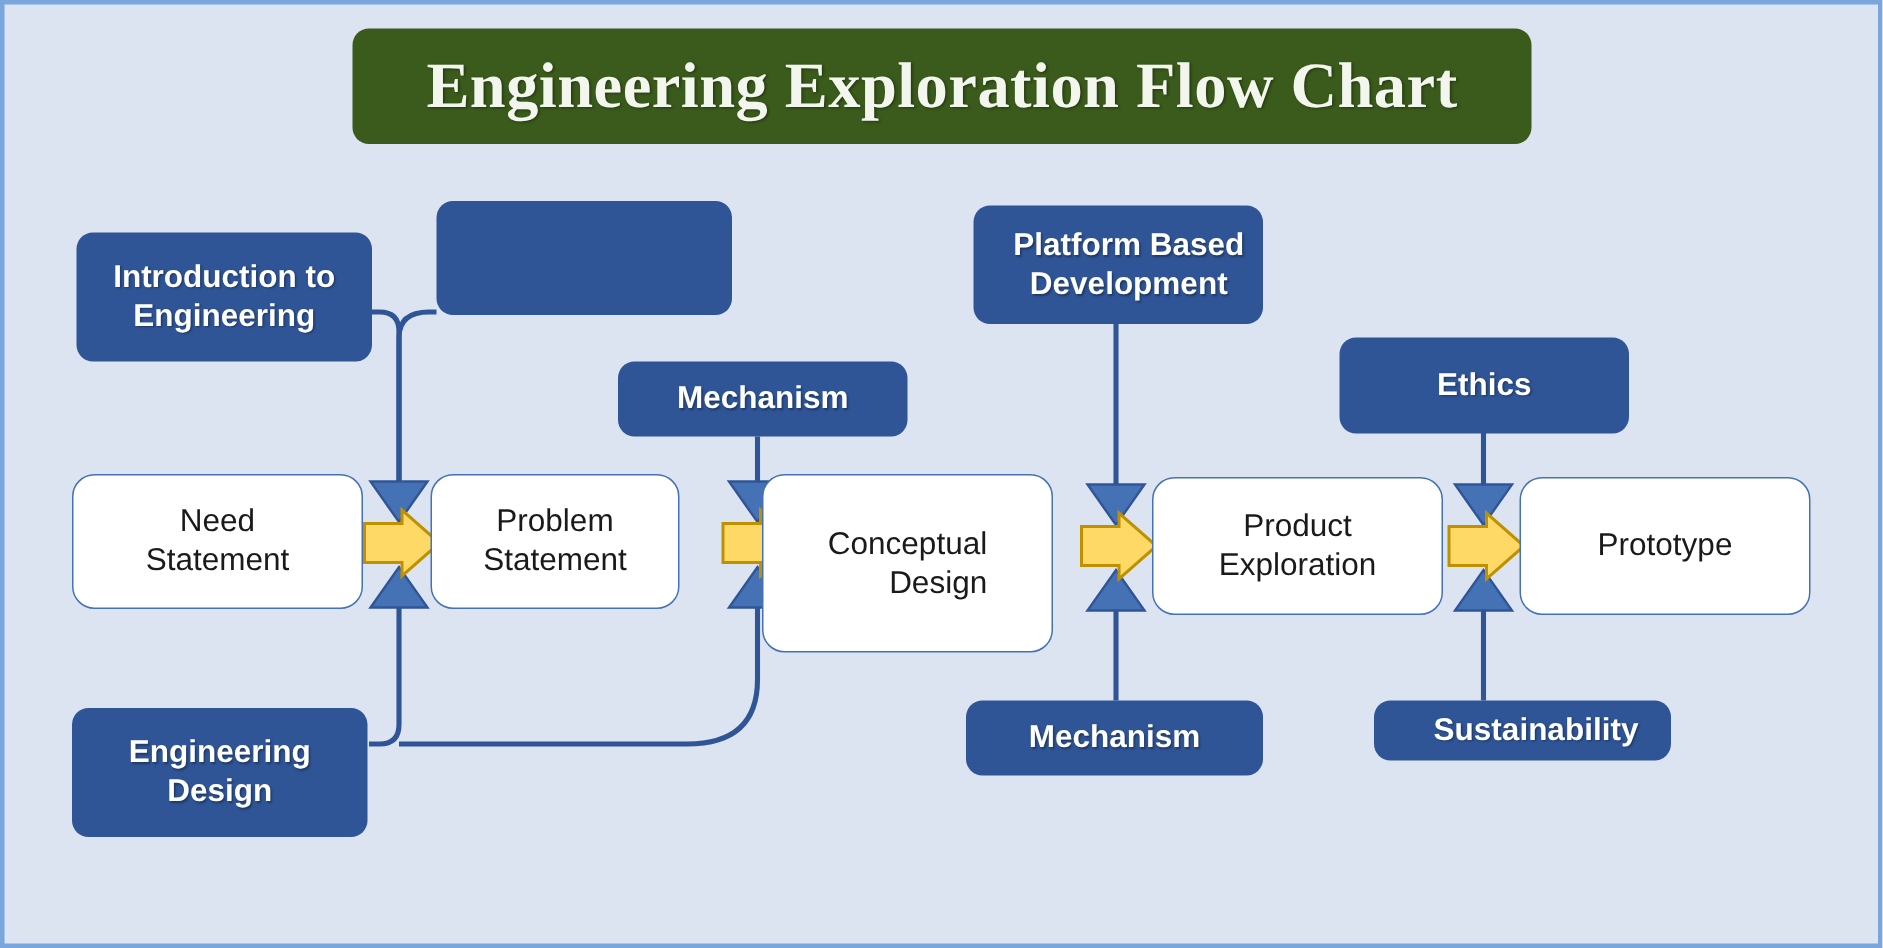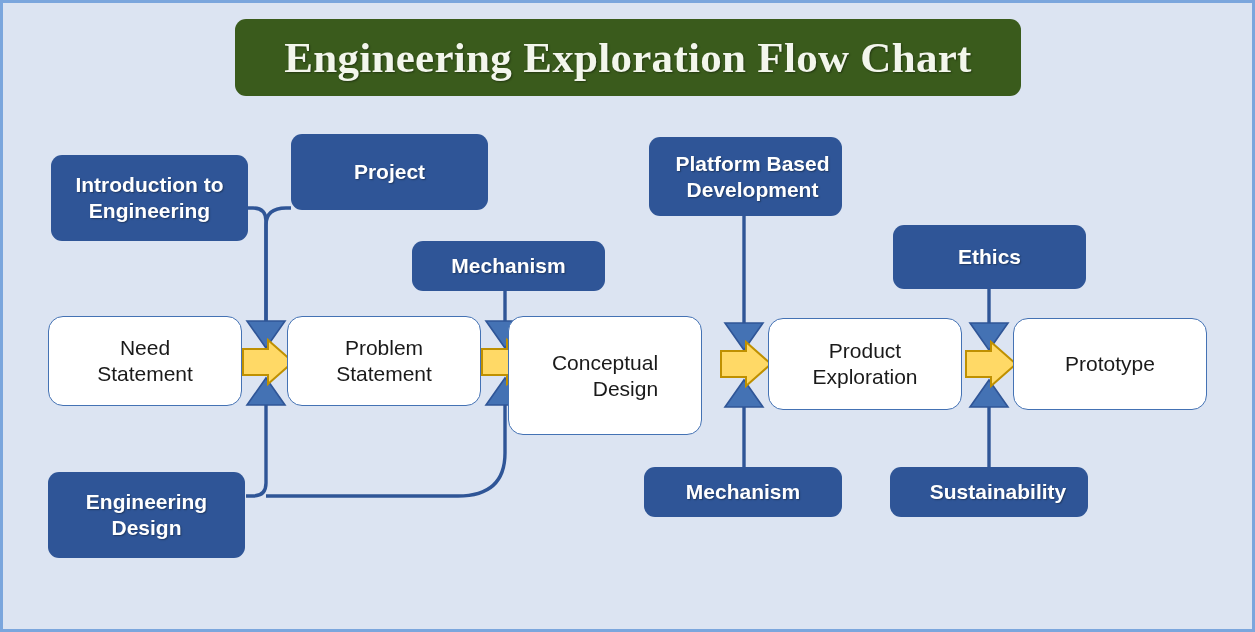--- a/index.html
+++ b/index.html
@@ -146,21 +146,20 @@
 
   <div class="node node-blue" style="left:48px; top:152px; width:197px; height:86px;">
     <div>
       <div>Introduction to</div>
       <div>Engineering</div>
     </div>
   </div>
 
   <div class="node node-blue" style="left:288px; top:131px; width:197px; height:76px;">
     <div>
-      <div>Project</div>
     </div>
   </div>
 
   <div class="node node-blue" style="left:409px; top:238px; width:193px; height:50px;">
     <div>
       <div>Mechanism</div>
     </div>
   </div>
 
   <div class="node node-blue" style="left:646px; top:134px; width:193px; height:79px;padding-left:24px;">
@@ -176,21 +175,21 @@
     </div>
   </div>
 
   <div class="node node-white" style="left:45px; top:313px; width:194px; height:90px;">
     <div>
       <div>Need</div>
       <div>Statement</div>
     </div>
   </div>
 
-  <div class="node node-white" style="left:284px; top:313px; width:194px; height:90px;">
+  <div class="node node-white" style="left:284px; top:313px; width:166px; height:90px;">
     <div>
       <div>Problem</div>
       <div>Statement</div>
     </div>
   </div>
 
   <div class="node node-white" style="left:505px; top:313px; width:194px; height:119px;text-align:right;">
     <div>
       <div>Conceptual</div>
       <div>Design</div>
@@ -216,19 +215,19 @@
       <div>Design</div>
     </div>
   </div>
 
   <div class="node node-blue" style="left:641px; top:464px; width:198px; height:50px;">
     <div>
       <div>Mechanism</div>
     </div>
   </div>
 
-  <div class="node node-blue" style="left:887px; top:464px; width:198px; height:50px;padding-left:28px;">
+  <div class="node node-blue" style="left:913px; top:464px; width:198px; height:40px;padding-left:28px;">
     <div>
       <div>Sustainability</div>
     </div>
   </div>
 
 </div>
 
 </body></html>

